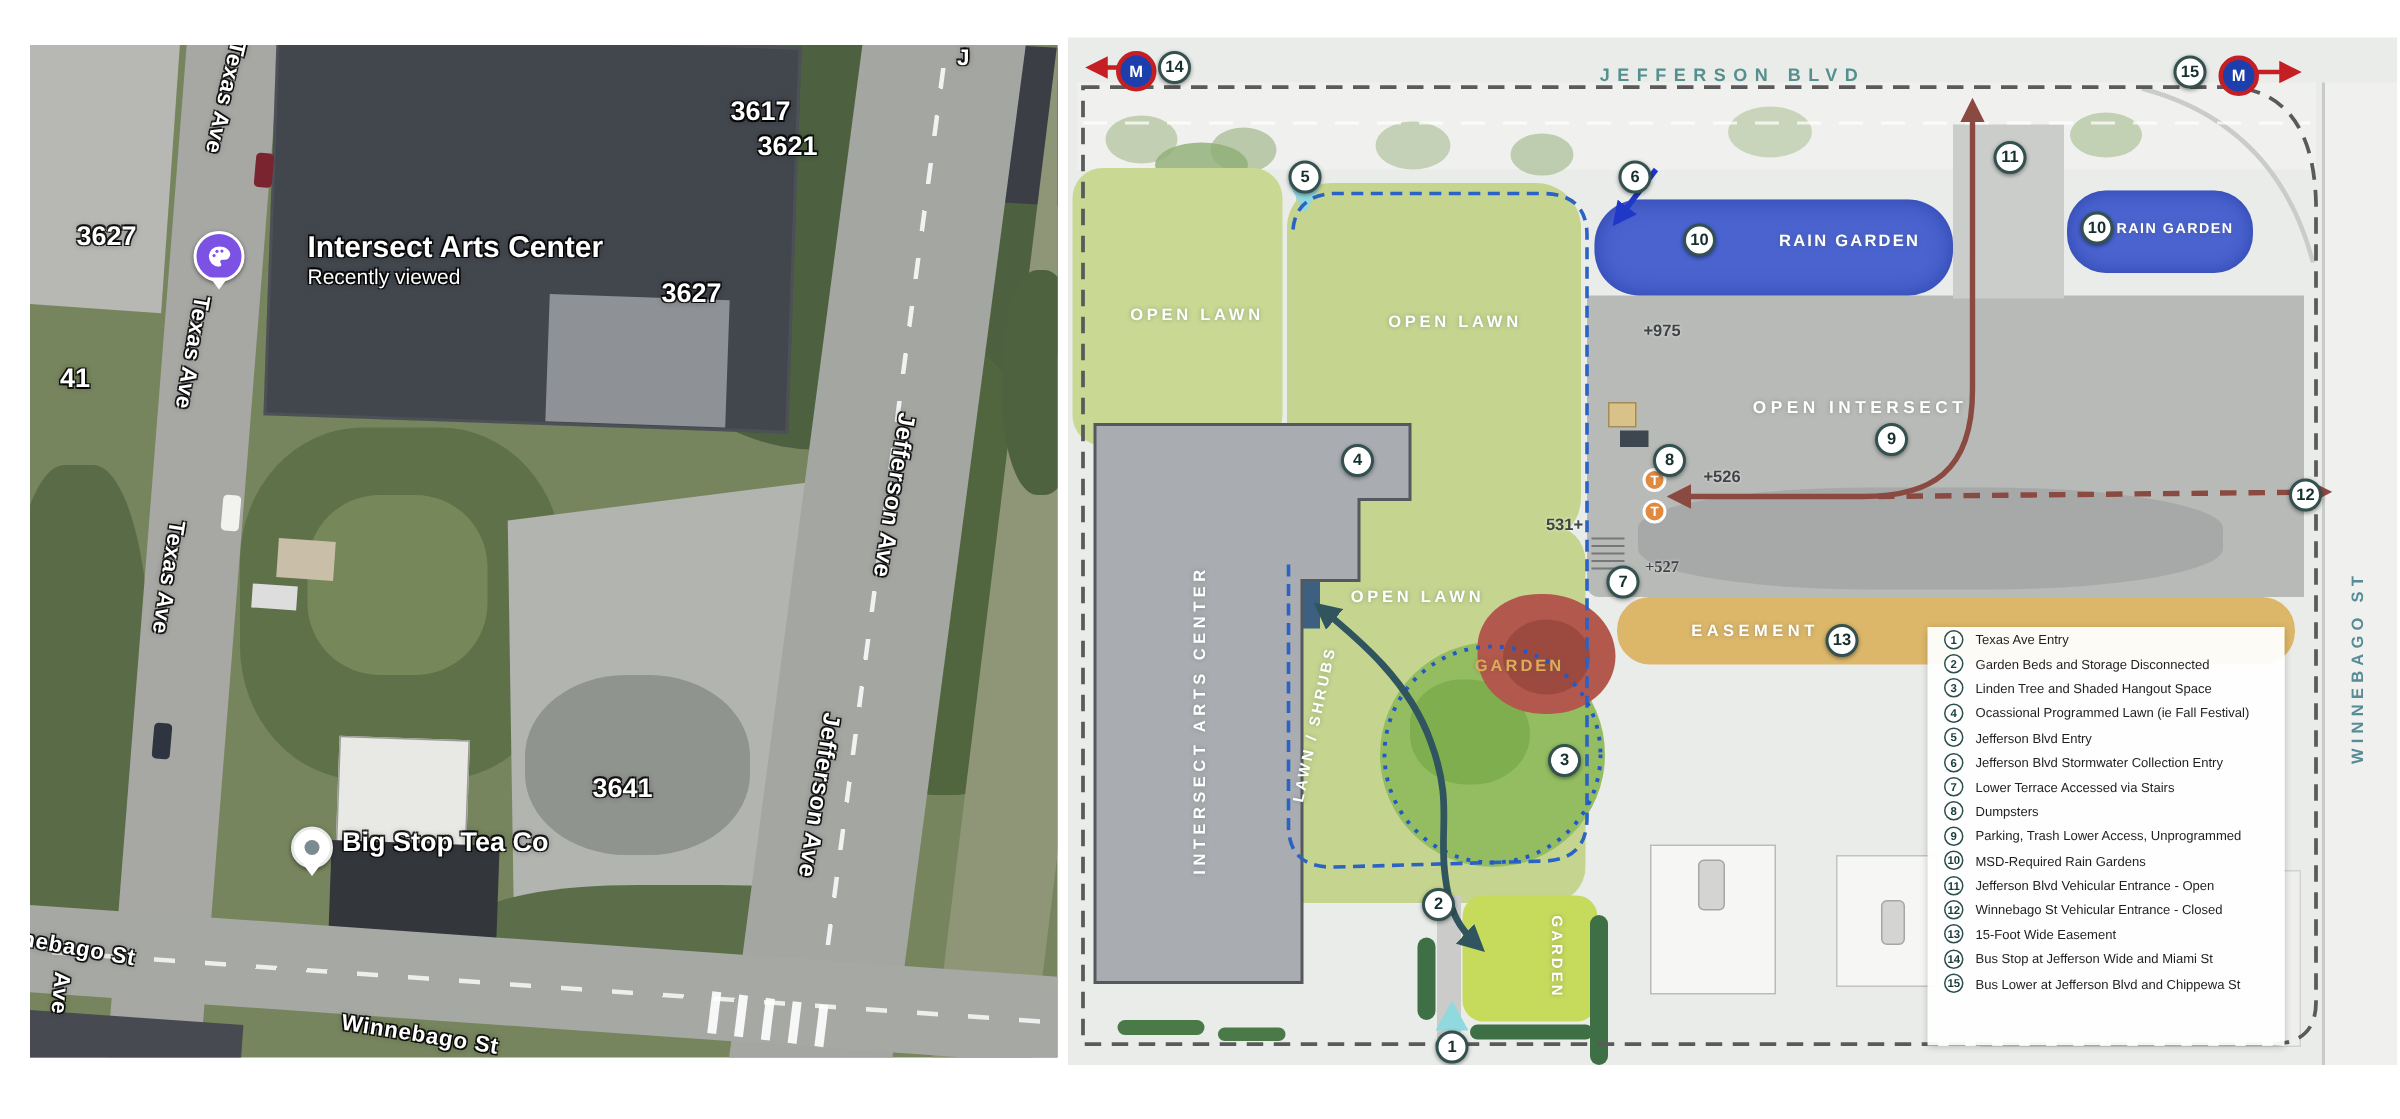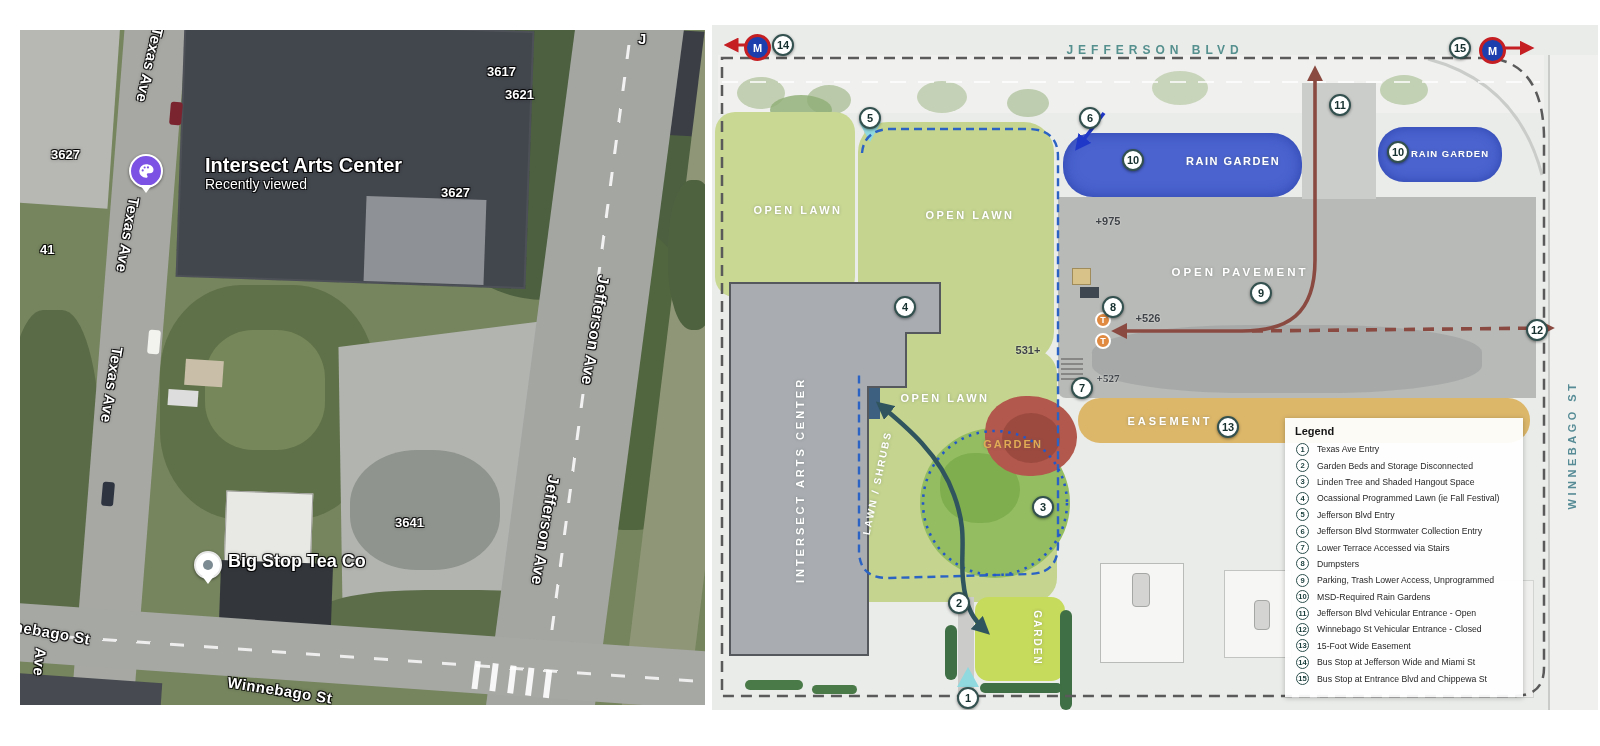--- a/index.html
+++ b/index.html
@@ -6,21 +6,21 @@
   #stage{position:relative;width:1600px;height:746px;background:#ffffff;overflow:hidden;
          font-family:"Liberation Sans",sans-serif;}
   
   #left-map{position:absolute;left:20px;top:30px;width:685px;height:675px;overflow:hidden;
             background:#76855e;}
   .shape{position:absolute;}
   .sat-label{position:absolute;color:#fff;white-space:nowrap;z-index:40;
     text-shadow:-1px -1px 0 rgba(0,0,0,.8),1px -1px 0 rgba(0,0,0,.8),
                 -1px 1px 0 rgba(0,0,0,.8),1px 1px 0 rgba(0,0,0,.8),0 0 4px rgba(0,0,0,.45);}
   .street{font-size:15px;font-weight:700;letter-spacing:.5px;}
-  .addr{font-size:13px;font-weight:700;padding-left:23px;}
+  .addr{font-size:18px;font-weight:700;padding-left:23px;}
   .ctr{transform:translate(-50%,-50%);}
   
   #site-plan{position:absolute;left:712px;top:25px;width:886px;height:685px;overflow:hidden;
              background:#eaecea;}
   #plan-svg{position:absolute;left:0;top:0;z-index:30;pointer-events:none;}
   .plan-label{position:absolute;color:#fff;font-weight:700;letter-spacing:2.5px;font-size:11px;
               white-space:nowrap;transform:translate(-50%,-50%);z-index:45;
               text-shadow:0 0 3px rgba(80,90,80,.45);}
   .elev{position:absolute;color:#3f4347;font-size:11px;font-weight:700;white-space:nowrap;
         transform:translate(-50%,-50%);z-index:45;text-shadow:0 0 2px rgba(255,255,255,.7);}
@@ -219,32 +219,32 @@
       <path d="M42 20 L16 20" fill="none" stroke="#c51f24" stroke-width="3" marker-end="url(#ah-red)"></path>
       <path d="M790 23 L818 23" fill="none" stroke="#c51f24" stroke-width="3" marker-end="url(#ah-red)"></path>
     </svg>
 
     <div class="plan-label" style="left:443px;top:25px;color:#55908e;font-size:12px;letter-spacing:5px;text-shadow:none;">JEFFERSON BLVD</div>
     <div class="plan-label" style="left:860px;top:420px;color:#578c96;font-size:11px;letter-spacing:3.5px;text-shadow:none;transform:translate(-50%,-50%) rotate(-90deg);">WINNEBAGO ST</div>
 
     <div class="plan-label" style="left:86px;top:185px;">OPEN LAWN</div>
     <div class="plan-label" style="left:258px;top:190px;">OPEN LAWN</div>
     <div class="plan-label" style="left:233px;top:373px;">OPEN LAWN</div>
-    <div class="plan-label" style="left:528px;top:247px;letter-spacing:3px;font-size:11.5px;">OPEN PAVEMENT</div>
+    <div class="plan-label" style="left:528px;top:247px;letter-spacing:3px;font-size:11.5px;">OPEN INTERSECT</div>
     <div class="plan-label" style="left:474px;top:136px;letter-spacing:1.5px;transform:translate(0,-50%);">RAIN GARDEN</div>
     <div class="plan-label" style="left:699px;top:128px;font-size:9.5px;letter-spacing:1px;transform:translate(0,-50%);">RAIN GARDEN</div>
     <div class="plan-label" style="left:301px;top:419px;color:#e2aa55;font-size:11px;letter-spacing:2px;">GARDEN</div>
     <div class="plan-label" style="left:325px;top:613px;font-size:10px;letter-spacing:2px;transform:translate(-50%,-50%) rotate(90deg);">GARDEN</div>
     <div class="plan-label" style="left:458px;top:396px;letter-spacing:3px;">EASEMENT</div>
     <div class="plan-label" style="left:165px;top:458px;font-size:10px;letter-spacing:2px;transform:translate(-50%,-50%) rotate(-78deg);">LAWN / SHRUBS</div>
     <div class="plan-label" style="left:88px;top:455px;font-size:11px;letter-spacing:3px;transform:translate(-50%,-50%) rotate(-90deg);">INTERSECT ARTS CENTER</div>
 
     <div class="elev" style="left:396px;top:196px;">+975</div>
     <div class="elev" style="left:436px;top:293px;">+526</div>
-    <div class="elev" style="left:316px;top:325px;">531+</div>
+    <div class="elev" style="left:331px;top:325px;">531+</div>
     <div class="elev" style="left:396px;top:353px;font-family:Liberation Serif, serif;">+527</div>
 
     <div class="metro" style="left:32px;top:9px;">M</div>
     <div class="metro" style="left:767px;top:12px;">M</div>
 
     <div class="tm" style="left:383px;top:287px;">T</div>
     <div class="tm" style="left:383px;top:308px;">T</div>
 
     <div class="pm" style="left:245px;top:662px;">1</div>
     <div class="pm" style="left:236px;top:567px;">2</div>
@@ -257,21 +257,20 @@
     <div class="pm" style="left:538px;top:257px;">9</div>
     <div class="pm" style="left:410px;top:124px;">10</div>
     <div class="pm" style="left:675px;top:116px;">10</div>
     <div class="pm" style="left:617px;top:69px;">11</div>
     <div class="pm" style="left:814px;top:294px;">12</div>
     <div class="pm" style="left:505px;top:391px;">13</div>
     <div class="pm" style="left:60px;top:9px;">14</div>
     <div class="pm" style="left:737px;top:12px;">15</div>
 
     <div id="legend">
-      <div class="ltitle">Legend</div>
       <div class="lrow">
           <span class="lnum">1</span>
           <span class="ltext">Texas Ave Entry</span>
         </div>
       <div class="lrow">
           <span class="lnum">2</span>
           <span class="ltext">Garden Beds and Storage Disconnected</span>
         </div>
       <div class="lrow">
           <span class="lnum">3</span>
@@ -316,17 +315,17 @@
       <div class="lrow">
           <span class="lnum">13</span>
           <span class="ltext">15-Foot Wide Easement</span>
         </div>
       <div class="lrow">
           <span class="lnum">14</span>
           <span class="ltext">Bus Stop at Jefferson Wide and Miami St</span>
         </div>
       <div class="lrow">
           <span class="lnum">15</span>
-          <span class="ltext">Bus Stop at Entrance Blvd and Chippewa St</span>
+          <span class="ltext">Bus Lower at Jefferson Blvd and Chippewa St</span>
         </div>
     </div>
   </div>
 </div>
 
 </body></html>

